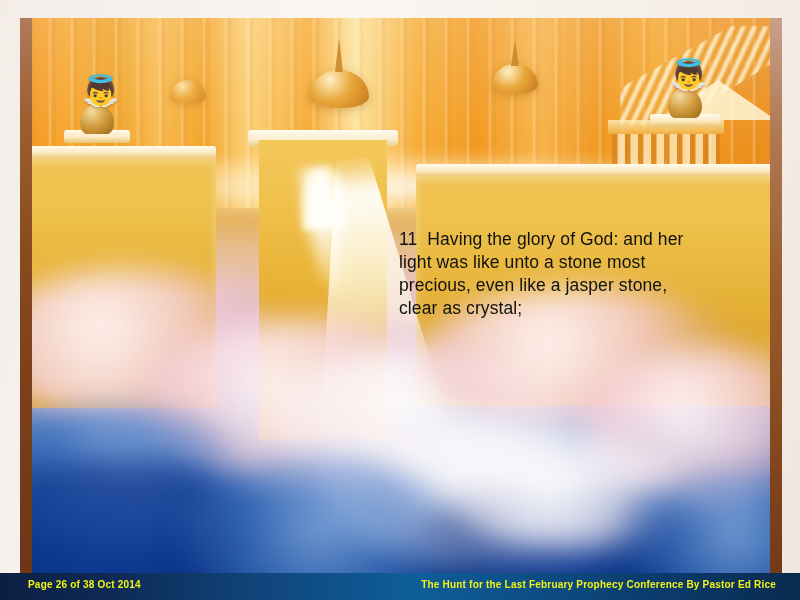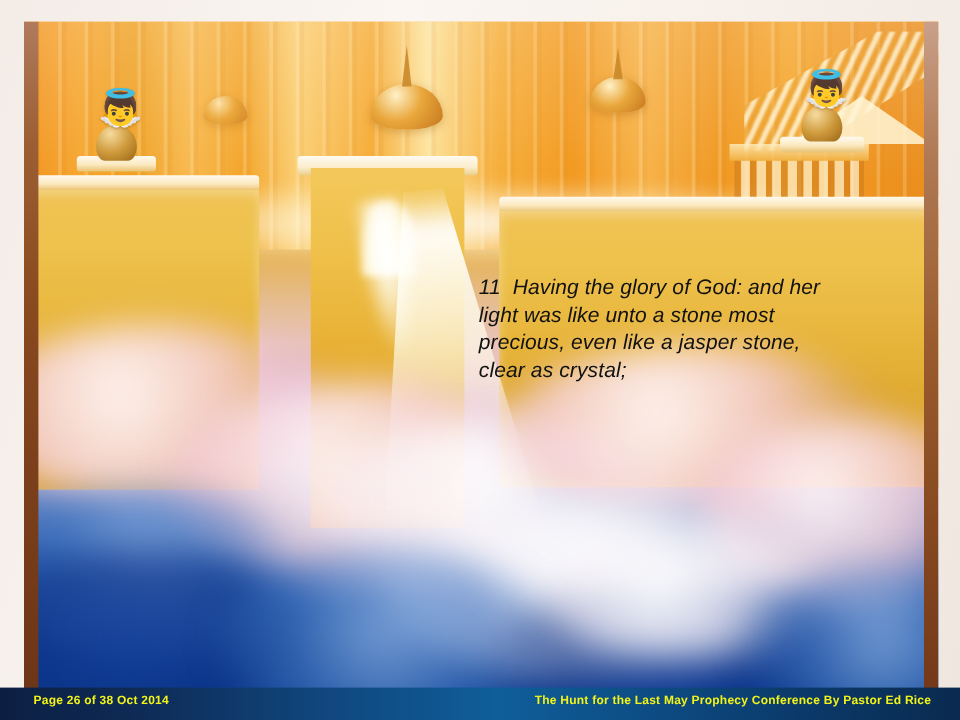--- a/index.html
+++ b/index.html
@@ -291,21 +291,20 @@
 
   
   .verse {
     position: absolute;
     color: #111111;
     font-size: 17.5px;
     line-height: 23px;
     font-weight: 400;
     letter-spacing: .1px;
     white-space: pre-wrap;
-    font-style: italic;
   }
   #verse-11 {
     left: 399px;
     top: 228px;
     width: 285px;
   }
   #verse-12 {
     left: 236px;
     top: 321px;
     width: 460px;
@@ -399,16 +398,16 @@
 
     <div class="edge-left"></div>
     <div class="edge-right"></div>
   </div>
 
   <div class="verse" id="verse-11">11  Having the glory of God: and her light was like unto a stone most precious, even like a jasper stone, clear as crystal;</div>
 
 
   <div class="footer">
     <div class="footer-left">Page 26  of 38 Oct 2014</div>
-    <div class="footer-right">The Hunt for the Last May Prophecy Conference By Pastor Ed Rice</div>
+    <div class="footer-right">The Hunt for the Last February Prophecy Conference By Pastor Ed Rice</div>
   </div>
 
 </div>
 
 </body></html>

